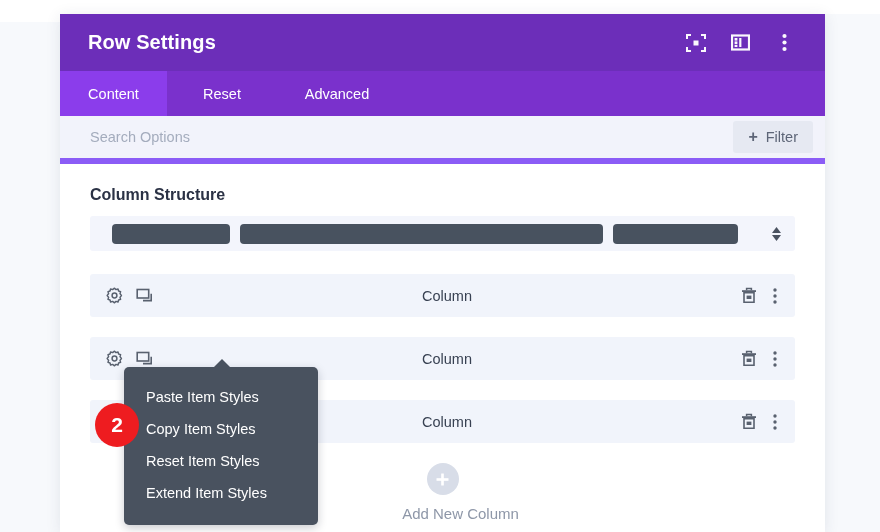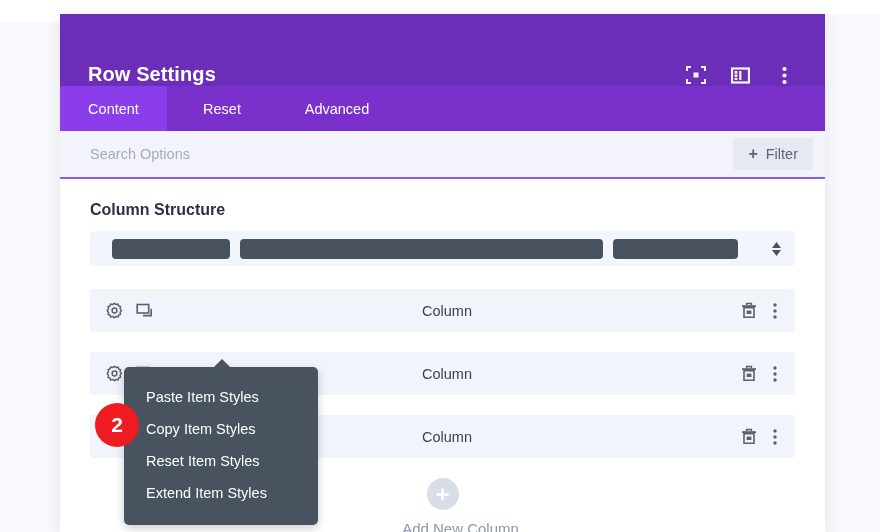--- a/index.html
+++ b/index.html
@@ -43,24 +43,24 @@
     top: 14px;
     width: 765px;
     height: 518px;
     background: #ffffff;
     box-shadow: 0 2px 14px rgba(40,50,80,.10);
     overflow: hidden;
   }
 
   
   .modal-header {
-    height: 72px;
+    height: 57px;
     background: #6c2eb9;
     display: flex;
-    align-items: flex-end;
+    align-items: center;
     padding: 0 30px 0 28px;
   }
   .modal-title {
     color: #ffffff;
     font-size: 20px;
     font-weight: bold;
     letter-spacing: .1px;
     flex: 1;
   }
   .header-actions {
@@ -97,21 +97,21 @@
   .tab.active { background: #8b3deb; font-weight: normal; }
 
   
   .searchbar {
     height: 48px;
     background: #f2f3fb;
     display: flex;
     align-items: center;
     padding-left: 30px;
     padding-right: 12px;
-    border-bottom: 2px solid #8b5cf6;
+    border-bottom: 6px solid #8b5cf6;
   }
   .search-input {
     flex: 1;
     border: none;
     outline: none;
     background: transparent;
     font-family: "Liberation Sans", sans-serif;
     font-size: 14.5px;
     color: #4c5566;
   }

